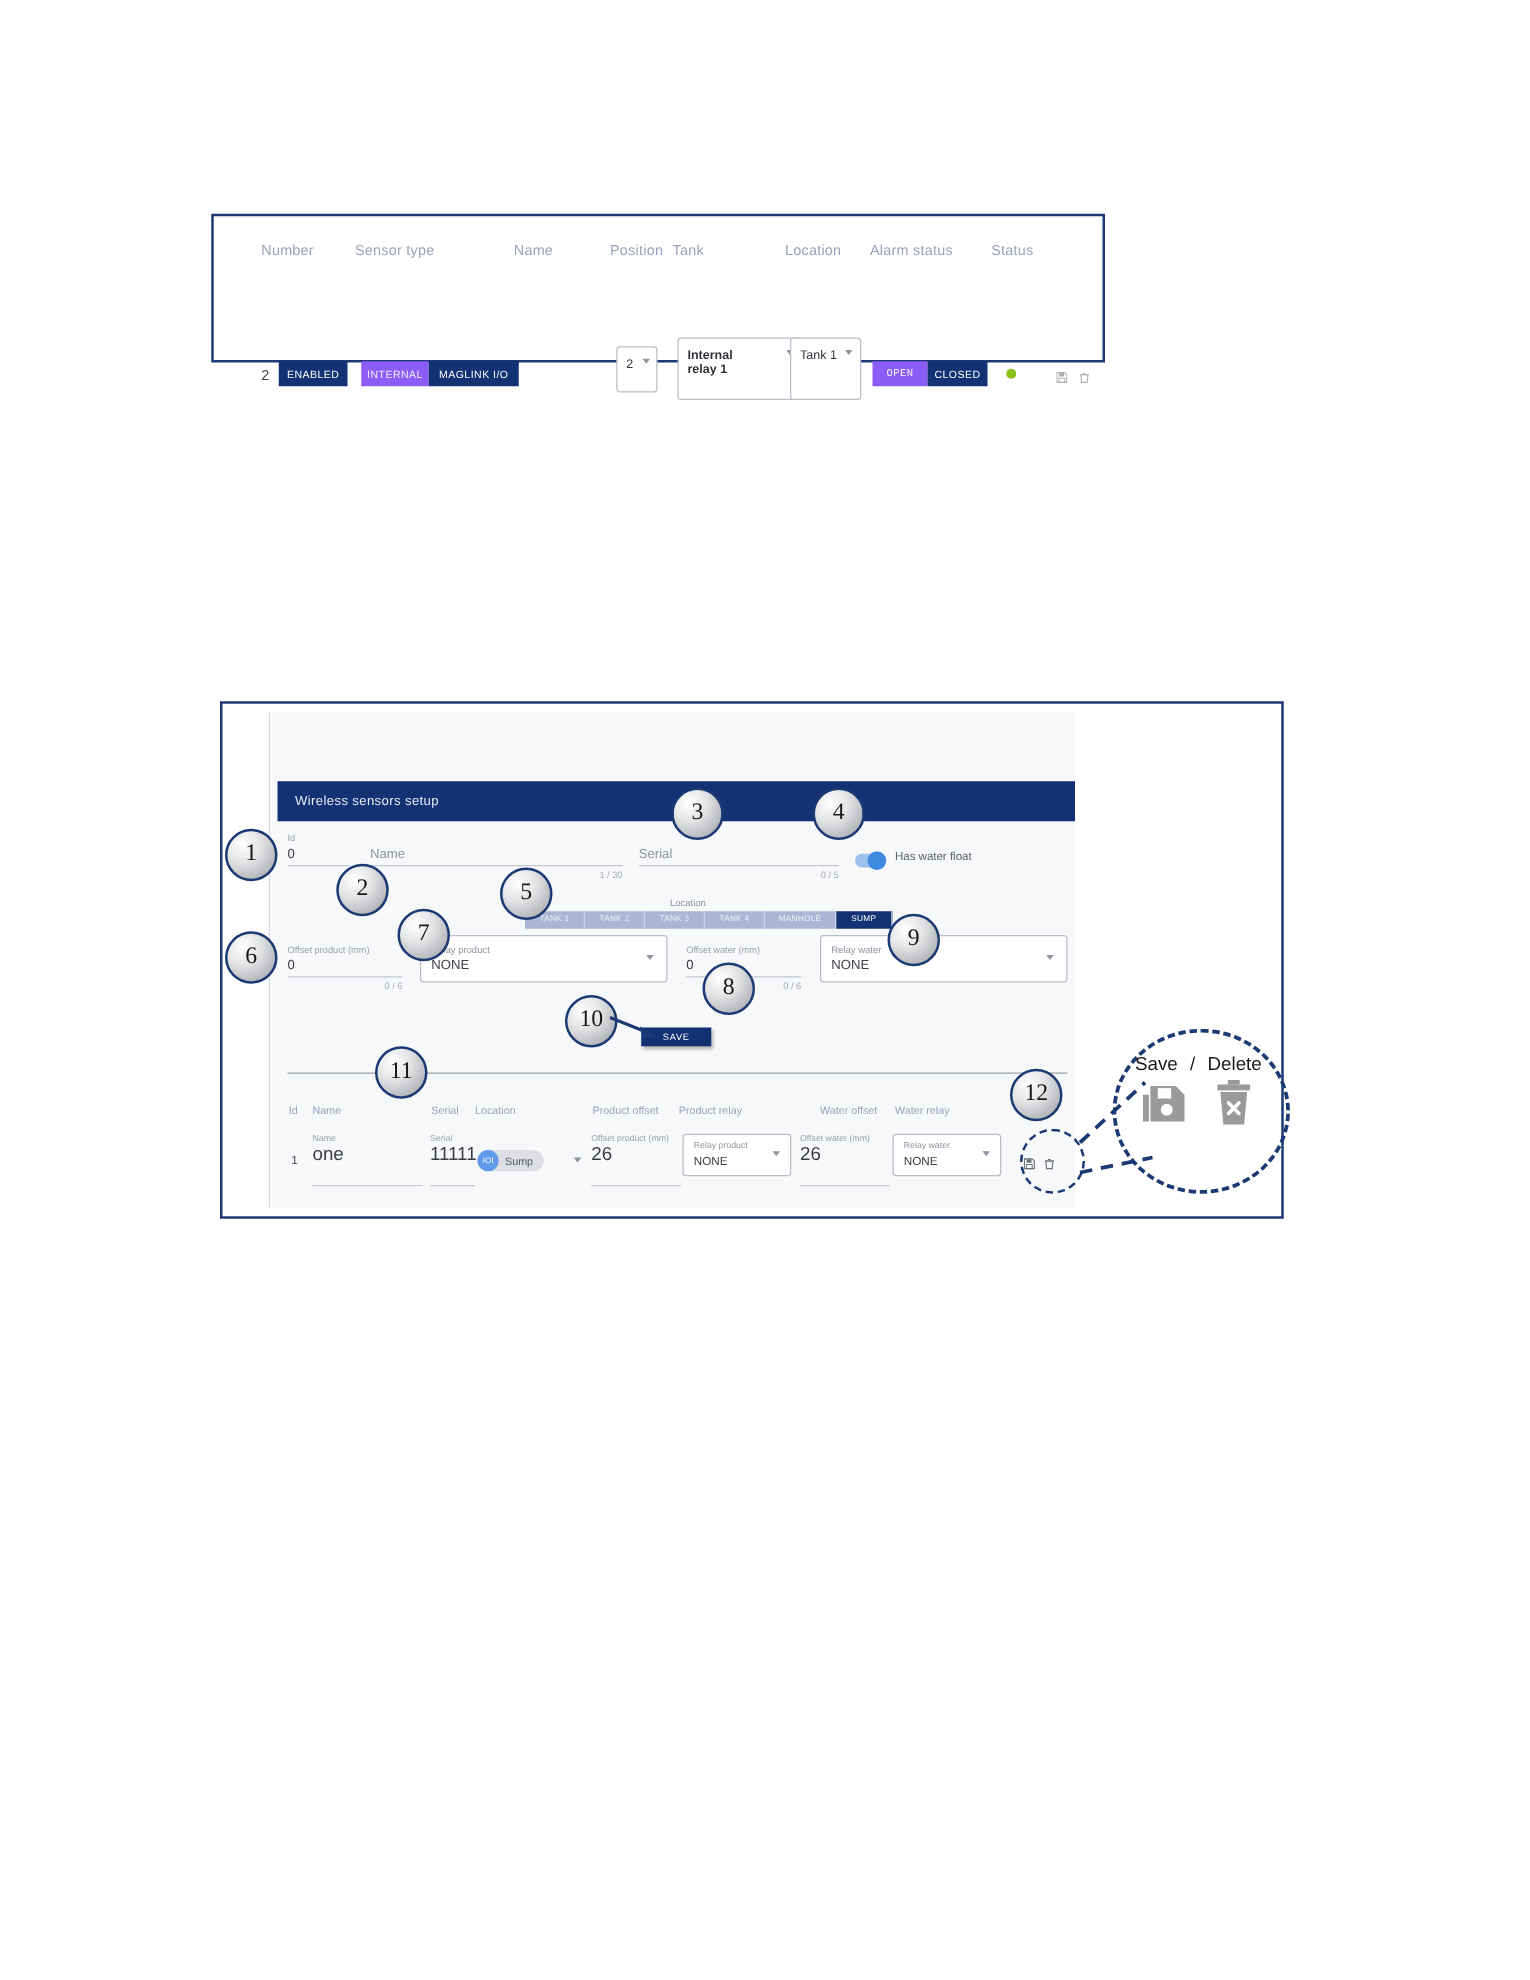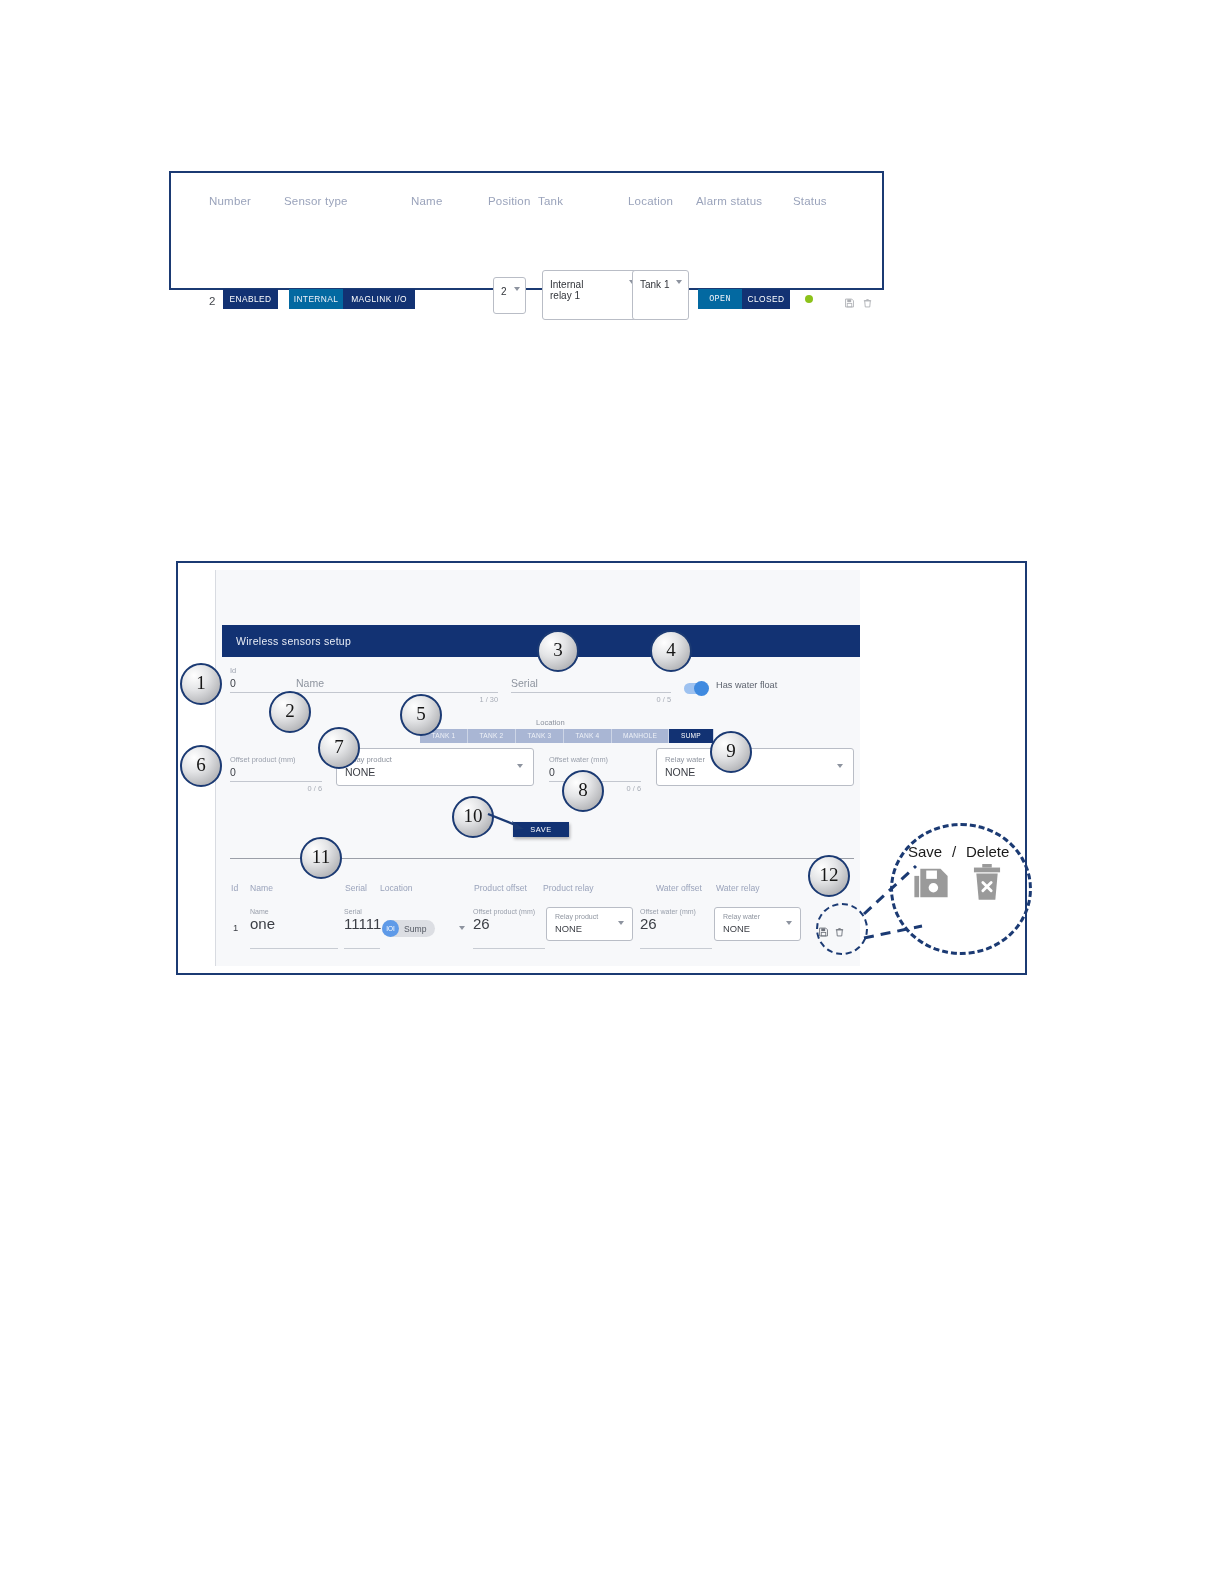--- a/index.html
+++ b/index.html
@@ -55,21 +55,21 @@
     height: 20px;
     line-height: 20px;
     text-align: center;
     font-size: 8.4px;
     letter-spacing: .4px;
     color: #ffffff;
     background: #123273;
     white-space: nowrap;
   }
   .pill.off {
-    background: #0369a1;
+    background: #8b5cf6;
     color: #f0f3f9;
   }
   .f1-namewrap {
     position: absolute;
     left: 409px;
     top: 62px;
     width: 78px;
   }
   .f1-namewrap .lbl {
     font-size: 7px;
@@ -408,21 +408,21 @@
         <span class="lbl">Name</span>
         <span class="val">Float sensor</span>
         <span class="cnt">12 / 30</span>
       </div>
 
       <div class="f1-box" style="left:322px; top:58px; width:33px; height:37px;">
         <span class="bv">2</span>
         <span class="caret" style="right:5px; top:9px;"></span>
       </div>
 
-      <div class="f1-box" style="left:371px; top:51px; width:100px; height:50px;">
+      <div class="f1-box" style="left:371px; top:51px; width:100px; height:50px;font-weight:bold;">
         <span class="bv" style="width:52px;">Internal relay 1</span>
         <span class="caret" style="right:6px; top:9px;"></span>
       </div>
 
       <div class="f1-box" style="left:461px; top:51px; width:57px; height:50px;">
         <span class="bv" style="width:34px;">Tank 1</span>
         <span class="caret" style="right:6px; top:9px;"></span>
       </div>
 
       <div class="pill off" style="left:527px; top:70px; width:44px;font-family:Liberation Mono, monospace;">OPEN</div>

